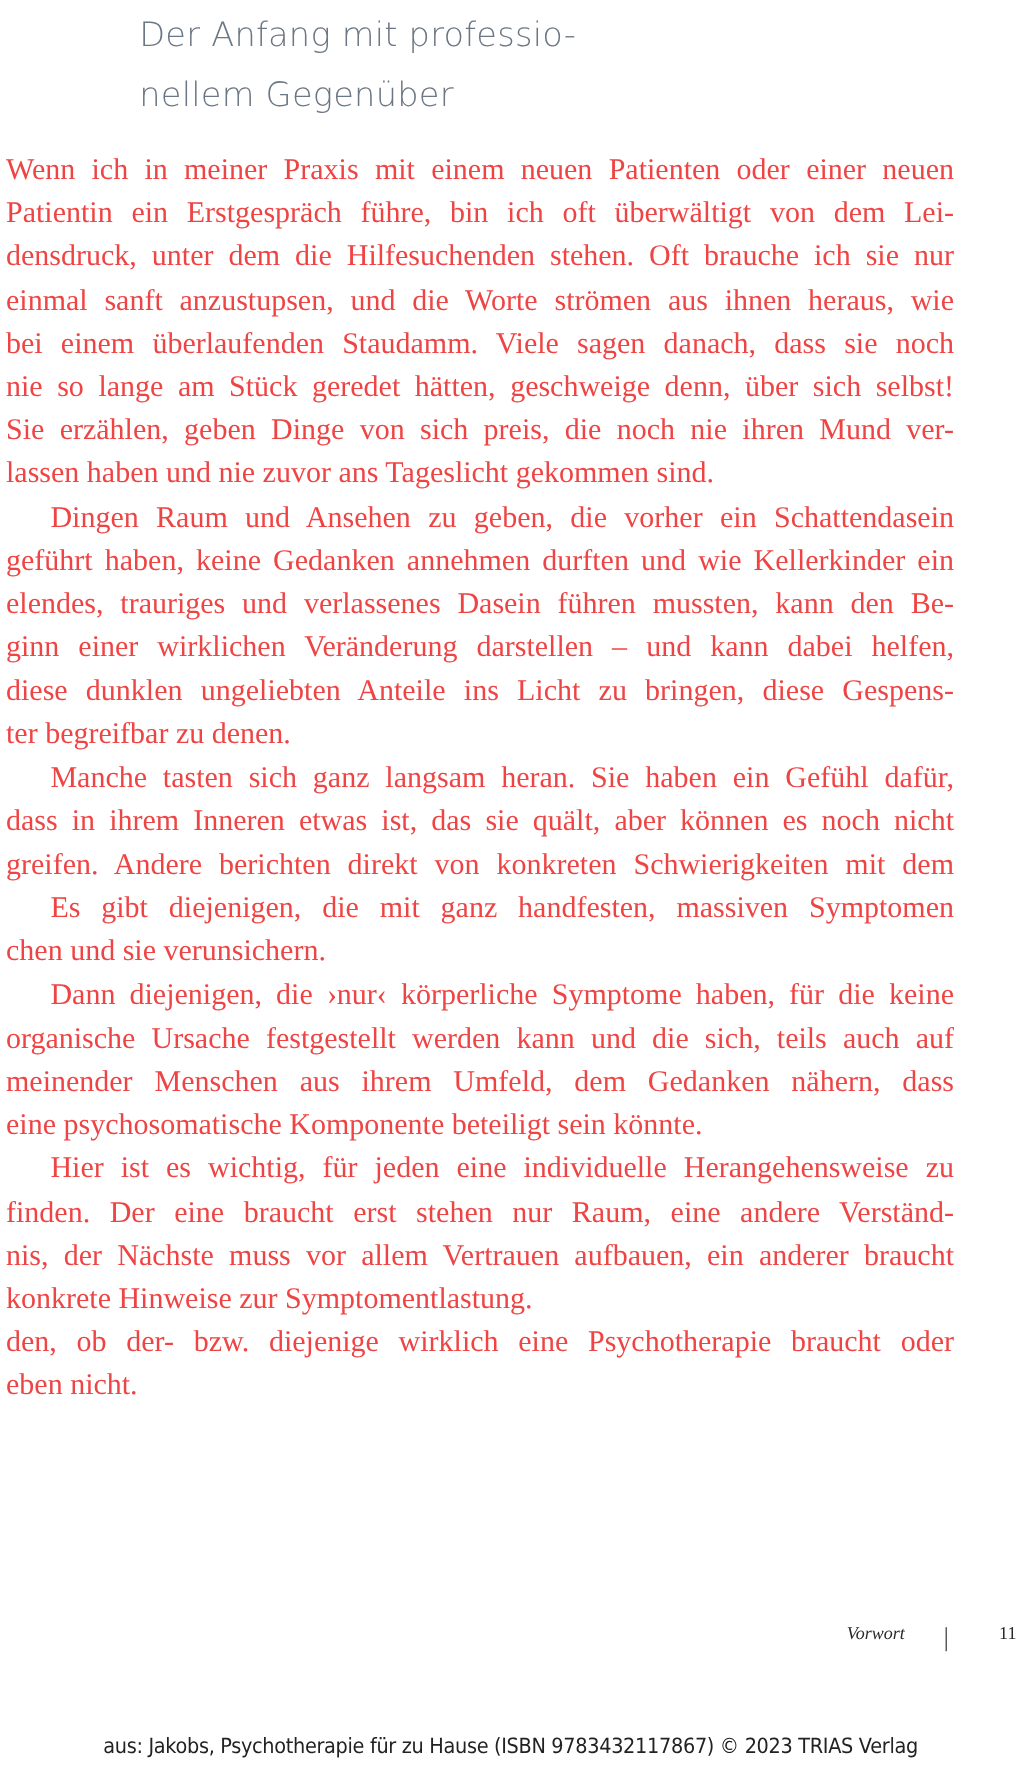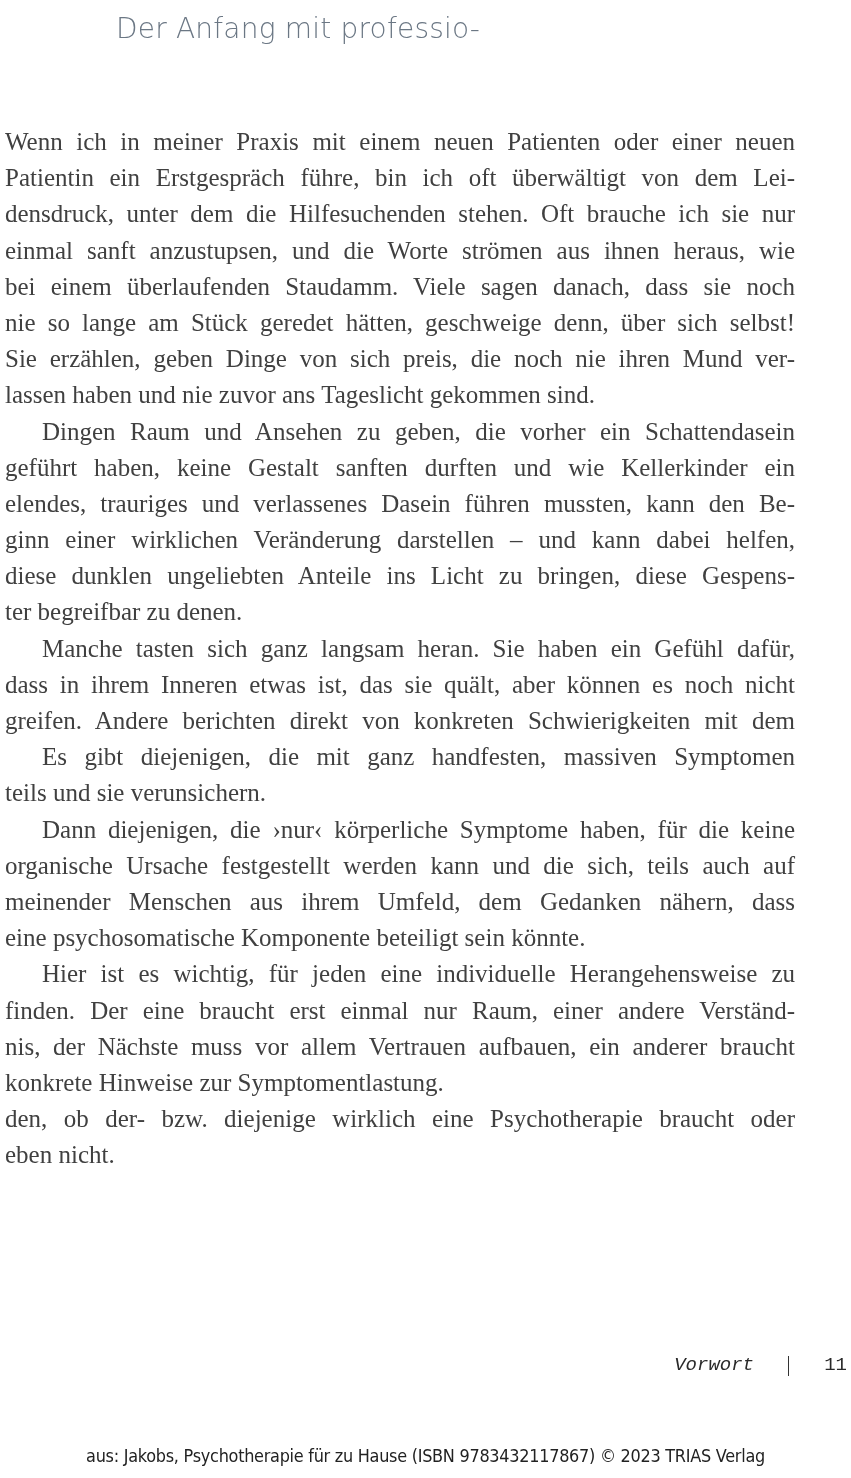--- a/index.html
+++ b/index.html
@@ -28,40 +28,40 @@
     }
     .title span { display: block; white-space: nowrap; }
     .body-text {
       position: absolute;
       left: 5px;
       top: 124px;
       width: 790px;
       font-family: "Liberation Serif", serif;
       font-size: 25px;
       line-height: 36.2px;
-      color: #404040;
+      color: #ef4444;
     }
     .para { margin: 0; }
     .line {
       display: block;
       white-space: nowrap;
       text-align: justify;
       text-align-last: justify;
       height: 36.2px;
     }
     .line.last { text-align-last: left; }
     .line.indent { padding-left: 37px; }
     .page-footer {
       position: absolute;
       top: 1352px;
       right: 2px;
       width: 300px;
       height: 28px;
-      font-family: Liberation Mono, monospace;
-      font-size: 19px;
+      font-family: Liberation Serif, serif;
+      font-size: 15px;
       color: #2a2a2a;
     }
     .footer-section {
       position: absolute;
       right: 95px;
       top: 2px;
       font-style: italic;
     }
     .footer-sep {
       position: absolute;
@@ -88,65 +88,66 @@
       color: #222;
       letter-spacing: -0.3px;
       transform: scaleX(0.92);
     }
   </style>
 </head>
 <body>
 
 <h1 class="title">
   <span>Der Anfang mit professio-</span>
+  <span>nellem Gegenüber</span>
 </h1>
 
 <div class="body-text">
 
   <p class="para">
     <span class="line">Wenn ich in meiner Praxis mit einem neuen Patienten oder einer neuen</span>
     <span class="line">Patientin ein Erstgespräch führe, bin ich oft überwältigt von dem Lei-</span>
     <span class="line">densdruck, unter dem die Hilfesuchenden stehen. Oft brauche ich sie nur</span>
     <span class="line">einmal sanft anzustupsen, und die Worte strömen aus ihnen heraus, wie</span>
     <span class="line">bei einem überlaufenden Staudamm. Viele sagen danach, dass sie noch</span>
     <span class="line">nie so lange am Stück geredet hätten, geschweige denn, über sich selbst!</span>
     <span class="line">Sie erzählen, geben Dinge von sich preis, die noch nie ihren Mund ver-</span>
     <span class="line last">lassen haben und nie zuvor ans Tageslicht gekommen sind.</span>
   </p>
 
   <p class="para">
     <span class="line indent">Dingen Raum und Ansehen zu geben, die vorher ein Schattendasein</span>
-    <span class="line">geführt haben, keine Gestalt sanften durften und wie Kellerkinder ein</span>
+    <span class="line">geführt haben, keine Gedanken annehmen durften und wie Kellerkinder ein</span>
     <span class="line">elendes, trauriges und verlassenes Dasein führen mussten, kann den Be-</span>
     <span class="line">ginn einer wirklichen Veränderung darstellen – und kann dabei helfen,</span>
     <span class="line">diese dunklen ungeliebten Anteile ins Licht zu bringen, diese Gespens-</span>
     <span class="line last">ter begreifbar zu denen.</span>
   </p>
 
   <p class="para">
     <span class="line indent">Manche tasten sich ganz langsam heran. Sie haben ein Gefühl dafür,</span>
     <span class="line">dass in ihrem Inneren etwas ist, das sie quält, aber können es noch nicht</span>
     <span class="line">greifen. Andere berichten direkt von konkreten Schwierigkeiten mit dem</span>
   </p>
 
   <p class="para">
     <span class="line indent">Es gibt diejenigen, die mit ganz handfesten, massiven Symptomen</span>
-    <span class="line last">teils und sie verunsichern.</span>
+    <span class="line last">chen und sie verunsichern.</span>
   </p>
 
   <p class="para">
     <span class="line indent">Dann diejenigen, die ›nur‹ körperliche Symptome haben, für die keine</span>
     <span class="line">organische Ursache festgestellt werden kann und die sich, teils auch auf</span>
     <span class="line">meinender Menschen aus ihrem Umfeld, dem Gedanken nähern, dass</span>
     <span class="line last">eine psychosomatische Komponente beteiligt sein könnte.</span>
   </p>
 
   <p class="para">
     <span class="line indent">Hier ist es wichtig, für jeden eine individuelle Herangehensweise zu</span>
-    <span class="line">finden. Der eine braucht erst einmal nur Raum, einer andere Verständ-</span>
+    <span class="line">finden. Der eine braucht erst stehen nur Raum, eine andere Verständ-</span>
     <span class="line">nis, der Nächste muss vor allem Vertrauen aufbauen, ein anderer braucht</span>
     <span class="line last">konkrete Hinweise zur Symptomentlastung.</span>
   </p>
 
   <p class="para">
     <span class="line">den, ob der- bzw. diejenige wirklich eine Psychotherapie braucht oder</span>
     <span class="line last">eben nicht.</span>
   </p>
 </div>
 

